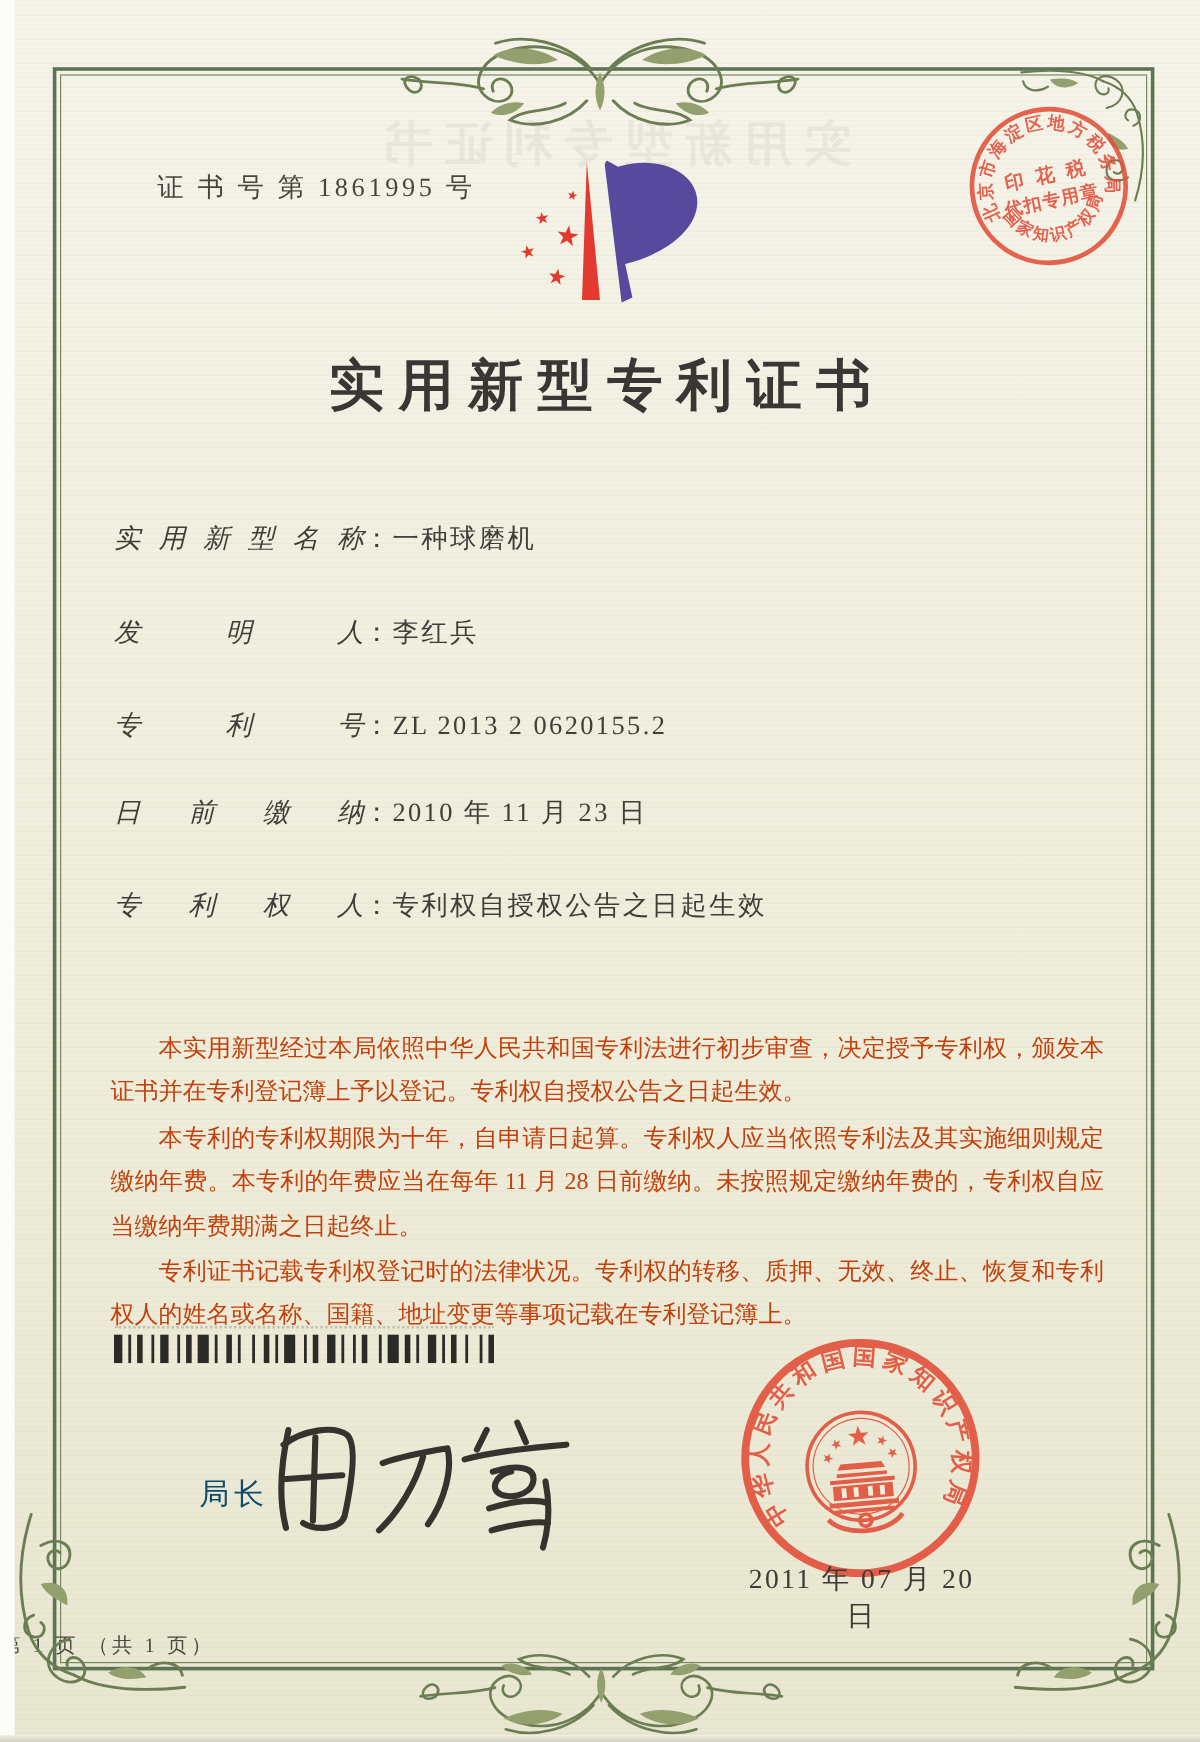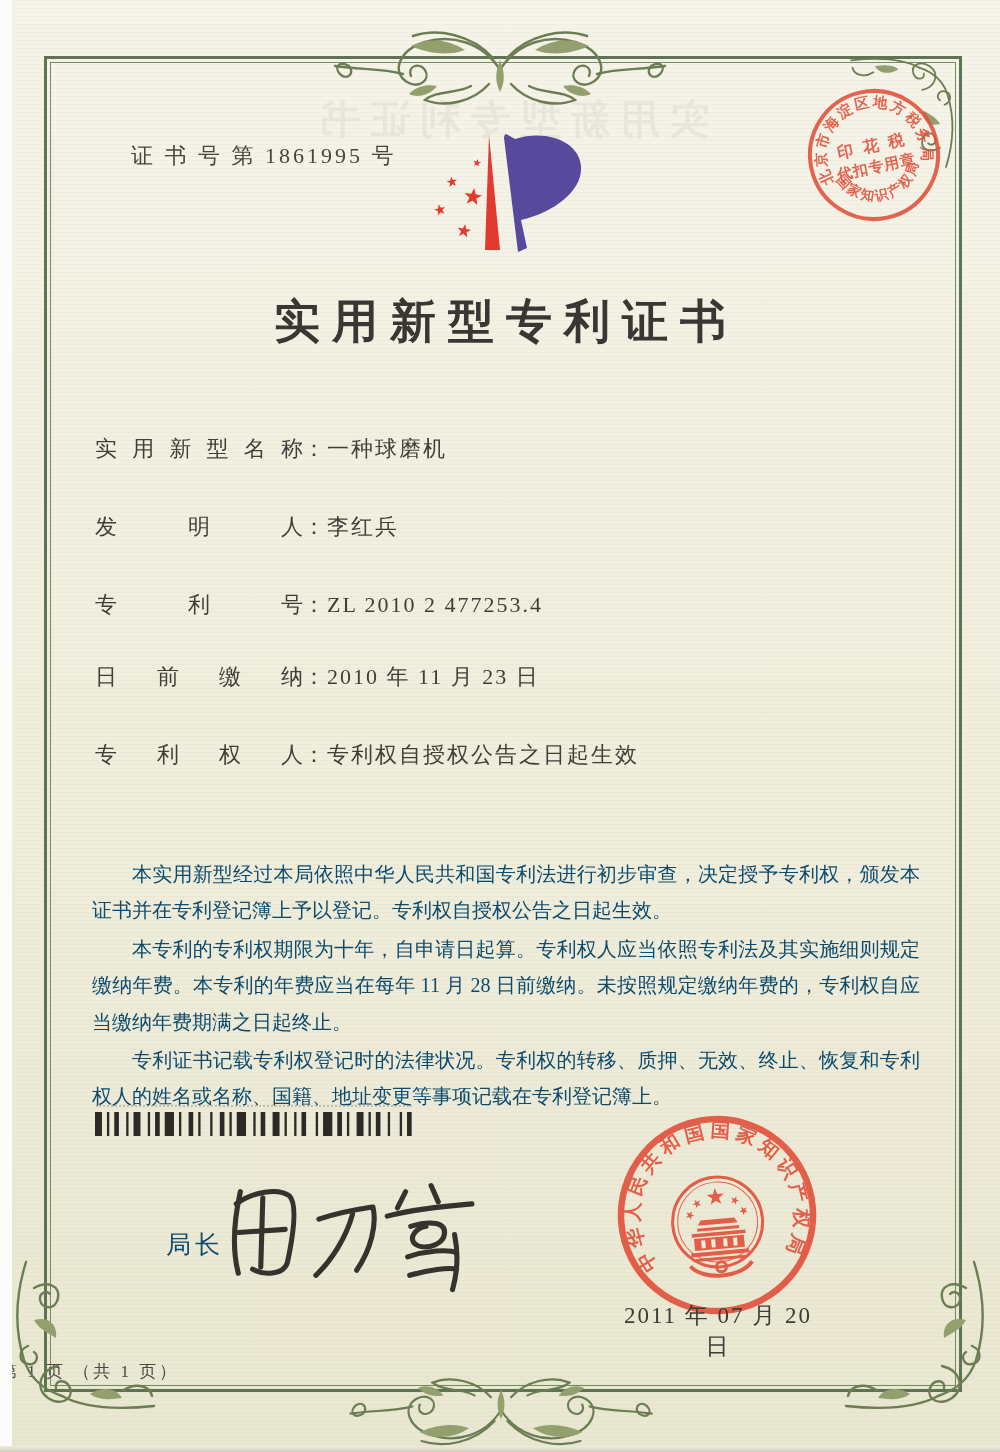--- a/index.html
+++ b/index.html
@@ -20,25 +20,25 @@
   .ghost-title{position:absolute;left:250px;top:92px;width:520px;text-align:center;
         font-size:40px;font-weight:bold;letter-spacing:10px;color:rgba(95,90,78,0.07);
         transform:scaleX(-1);}
   .cert-no{position:absolute;left:95px;top:141px;font-size:22px;letter-spacing:3px;color:#47453f;margin-left:36px;}
   .logo{position:absolute;left:425px;top:126px;width:180px;height:138px;}
   .stamp-wrap{position:absolute;left:799px;top:80px;width:150px;height:150px;
         transform:rotate(-12deg);z-index:6;opacity:.88;}
   .title{position:absolute;left:0;right:0;top:291px;text-align:center;
         font-size:46px;font-weight:bold;letter-spacing:12px;text-indent:12px;color:#393733;}
   .field-row{position:absolute;left:95px;font-size:22px;color:#403e39;white-space:nowrap;}
-  .field-row .lbl{display:inline-block;width:208px;text-align:justify;text-align-last:justify;}
+  .field-row .lbl{display:inline-block;width:208px;text-align:justify;text-align-last:justify;font-style:italic;}
   .field-row .colon{display:inline-block;width:24px;}
   .field-row .val{letter-spacing:2px;}
   .paras{position:absolute;left:92px;top:856px;width:828px;font-size:20px;
-        line-height:36.4px;text-align:justify;color:#0c4a6e;}
+        line-height:36.4px;text-align:justify;color:#c2410c;}
   .paras p{margin:0 0 2px 0;text-indent:2em;}
   .micro-line{position:absolute;left:96px;top:1105px;width:316px;height:0;
         border-top:2px dotted rgba(125,122,110,0.4);}
   .barcode{position:absolute;left:95px;top:1112px;width:318px;height:24px;}
   .barcode svg{display:block;width:318px;height:24px;}
   .barcode rect{fill:#2a2a26;}
   .sig-label{position:absolute;left:166px;top:1228px;font-size:25px;letter-spacing:4px;color:#0c4a6e;}
   .sig-svg{position:absolute;left:222px;top:1172px;width:255px;height:125px;}
   .seal-wrap{position:absolute;left:602px;top:1100px;width:230px;height:230px;
         transform:rotate(-5deg);z-index:6;opacity:.9;}
@@ -141,21 +141,21 @@
 
   <div class="title">实用新型专利证书</div>
 
   <div class="field-row" style="top:434px">
     <span class="lbl">实用新型名称</span><span class="colon">：</span><span class="val">一种球磨机</span>
   </div>
   <div class="field-row" style="top:512px">
     <span class="lbl">发　明　人</span><span class="colon">：</span><span class="val">李红兵</span>
   </div>
   <div class="field-row" style="top:590px">
-    <span class="lbl">专　利　号</span><span class="colon">：</span><span class="val">ZL 2010 2 477253.4</span>
+    <span class="lbl">专　利　号</span><span class="colon">：</span><span class="val">ZL 2013 2 0620155.2</span>
   </div>
   <div class="field-row" style="top:662px">
     <span class="lbl">日前缴纳</span><span class="colon">：</span><span class="val">2010 年 11 月 23 日</span>
   </div>
   <div class="field-row" style="top:740px">
     <span class="lbl">专　利　权　人</span><span class="colon">：</span><span class="val">专利权自授权公告之日起生效</span>
   </div>
 
   <div class="paras">
     <p>本实用新型经过本局依照中华人民共和国专利法进行初步审查，决定授予专利权，颁发本证书并在专利登记簿上予以登记。专利权自授权公告之日起生效。</p>

